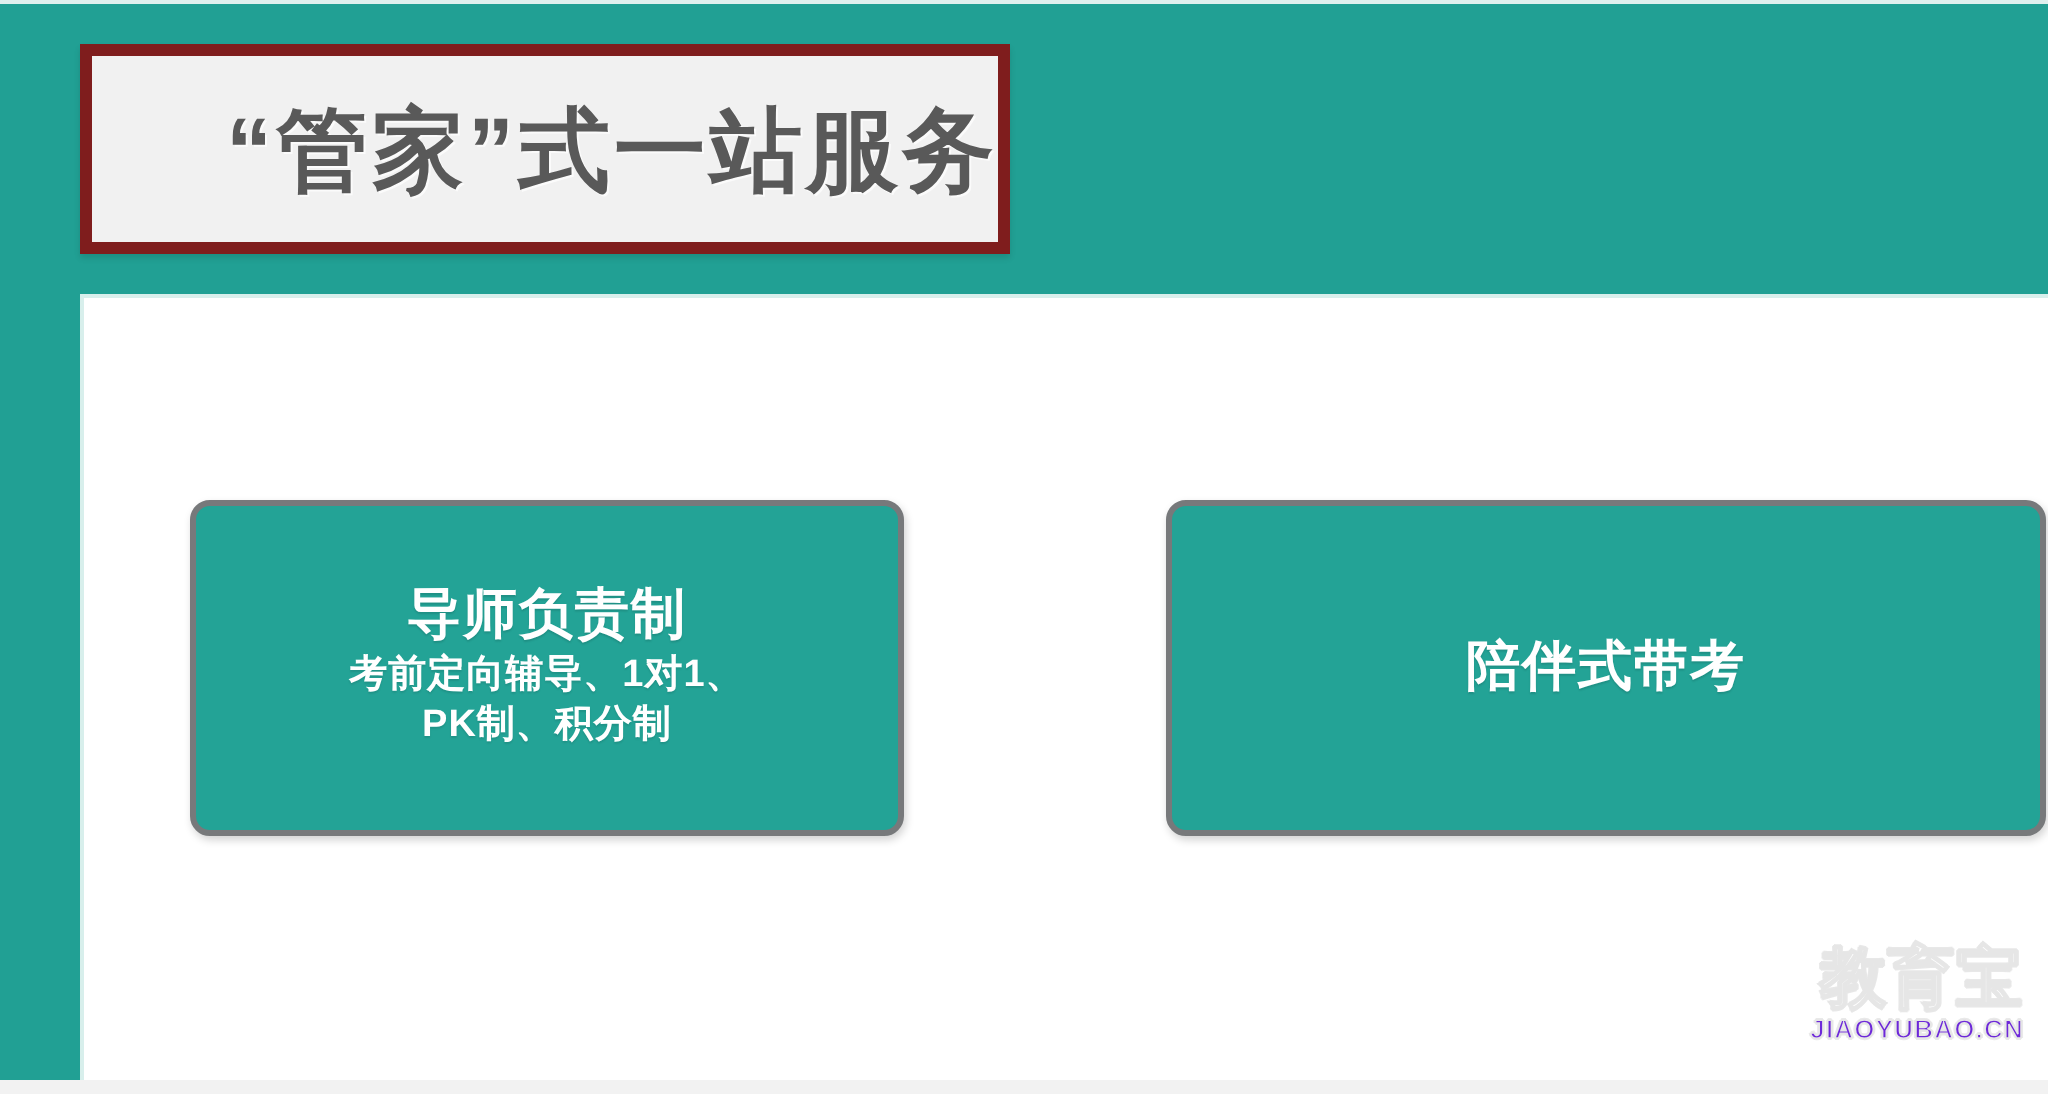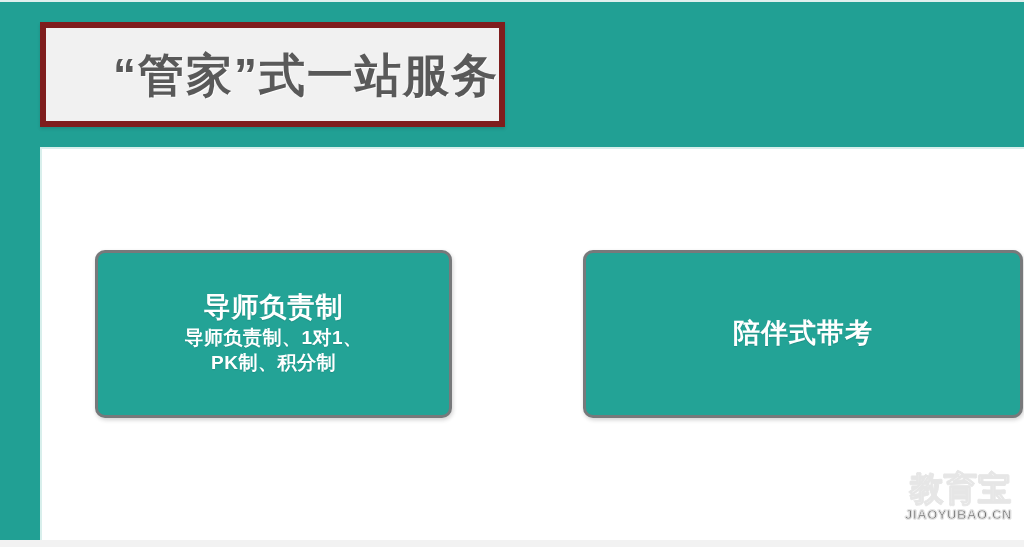--- a/index.html
+++ b/index.html
@@ -175,21 +175,21 @@
     letter-spacing: 1px;
     -webkit-text-stroke: 1px #e6e6e6;
     text-shadow:
       -1px 0 #e8e8e8, 1px 0 #e8e8e8,
       0 -1px #e8e8e8, 0 1px #e8e8e8;
   }
   .watermark-en {
     margin-top: 3px;
     font-size: 13px;
     font-weight: bold;
-    color: #737373;
+    color: #6d28d9;
     letter-spacing: 0.6px;
     line-height: 1;
     -webkit-text-stroke: 0.8px #e6e6e6;
     text-shadow:
       -1px 0 #e9e9e9, 1px 0 #e9e9e9,
       0 -1px #e9e9e9, 0 1px #e9e9e9;
   }
 </style>
 </head>
 <body>
@@ -200,21 +200,21 @@
   <div class="teal-left-band"></div>
   <div class="top-hairline"></div>
   <div class="band-hairline-bottom"></div>
   <div class="band-hairline-right"></div>
 
   <div class="content-panel">
     <div class="cards-row">
 
       <div class="card card-mentor">
         <div class="card-title">导师负责制</div>
-        <div class="card-sub">导师负责制、1对1、
+        <div class="card-sub">考前定向辅导、1对1、
 PK制、积分制</div>
       </div>
 
       <div class="card card-exam">
         <div class="card-title">陪伴式带考</div>
       </div>
 
     </div>
   </div>
 

